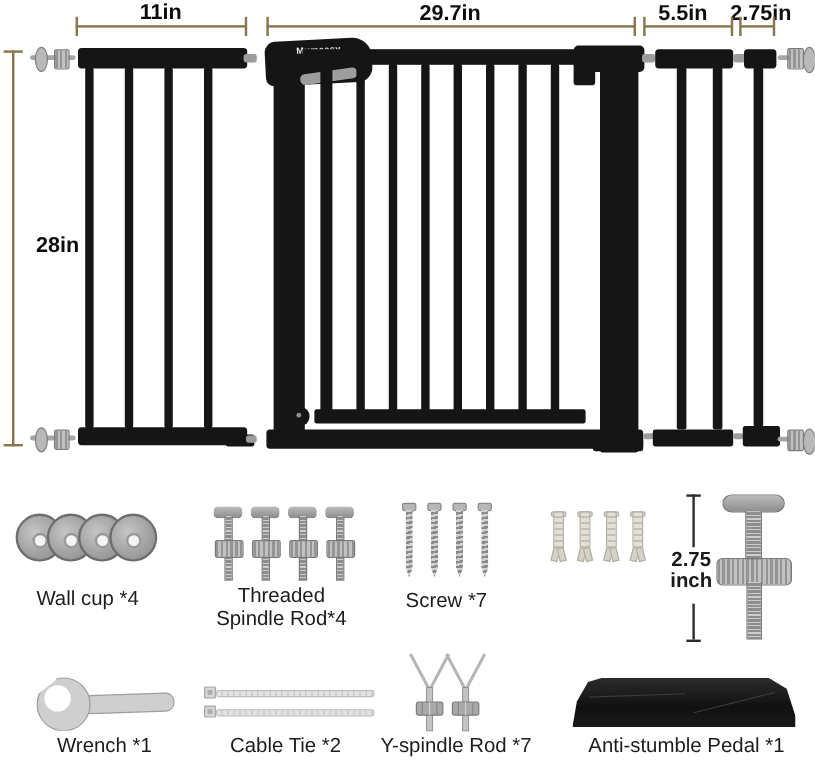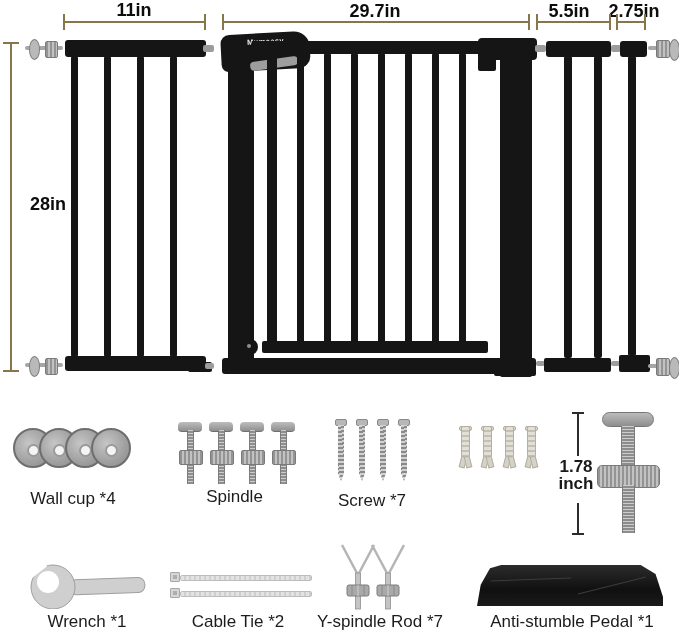--- a/index.html
+++ b/index.html
@@ -191,21 +191,22 @@
       <div class="tsr-cap"></div>
         <div class="threads" style="left:10px;top:8px;width:5px;height:54px"></div>
         <div class="nut tsr-nut"></div>
     </div>
     <div class="abs" style="left:270px;top:422px;width:26px;height:62px">
       <div class="tsr-cap"></div>
         <div class="threads" style="left:10px;top:8px;width:5px;height:54px"></div>
         <div class="nut tsr-nut"></div>
     </div>
     <div class="acc-label" style="left:162px;top:487px;width:145px">
-      <div>Spindle</div>
+      <div>Threaded</div>
+      <div>Spindle Rod*4</div>
     </div>
   </div>
 
   <div>
     <div class="abs" style="left:334px;top:419px;width:14px;height:63px">
         <div class="screw-head"></div>
         <div class="screw-shaft"></div>
       </div>
     <div class="abs" style="left:355px;top:419px;width:14px;height:63px">
         <div class="screw-head"></div>
@@ -248,21 +249,21 @@
         <div class="leg2"></div>
       </div>
     <div class="acc-label" style="left:438px;top:487px;width:124px">
     </div>
   </div>
 
   <div>
     <div class="detail-dim" style="left:572px;top:412px;width:12px;height:2px"></div>
     <div class="detail-dim" style="left:577px;top:412px;width:2px;height:44px"></div>
     <div class="detail-text" style="left:550px;top:458px;width:52px">
-      <div>1.78</div>
+      <div>2.75</div>
       <div>inch</div>
     </div>
     <div class="detail-dim" style="left:577px;top:503px;width:2px;height:30px"></div>
     <div class="detail-dim" style="left:572px;top:533px;width:12px;height:2px"></div>
 
     <div class="abs" style="left:602px;top:412px;width:52px;height:15px;border-radius:8px;background:linear-gradient(#bcbcbc,#8e8e8e);border:1px solid #767676;box-sizing:border-box"></div>
     <div class="threads" style="left:621px;top:426px;width:12px;height:42px"></div>
     <div class="nut" style="left:597px;top:465px;width:61px;height:21px;border-radius:5px"></div>
     <div class="threads" style="left:622px;top:485px;width:11px;height:48px"></div>
   </div>

